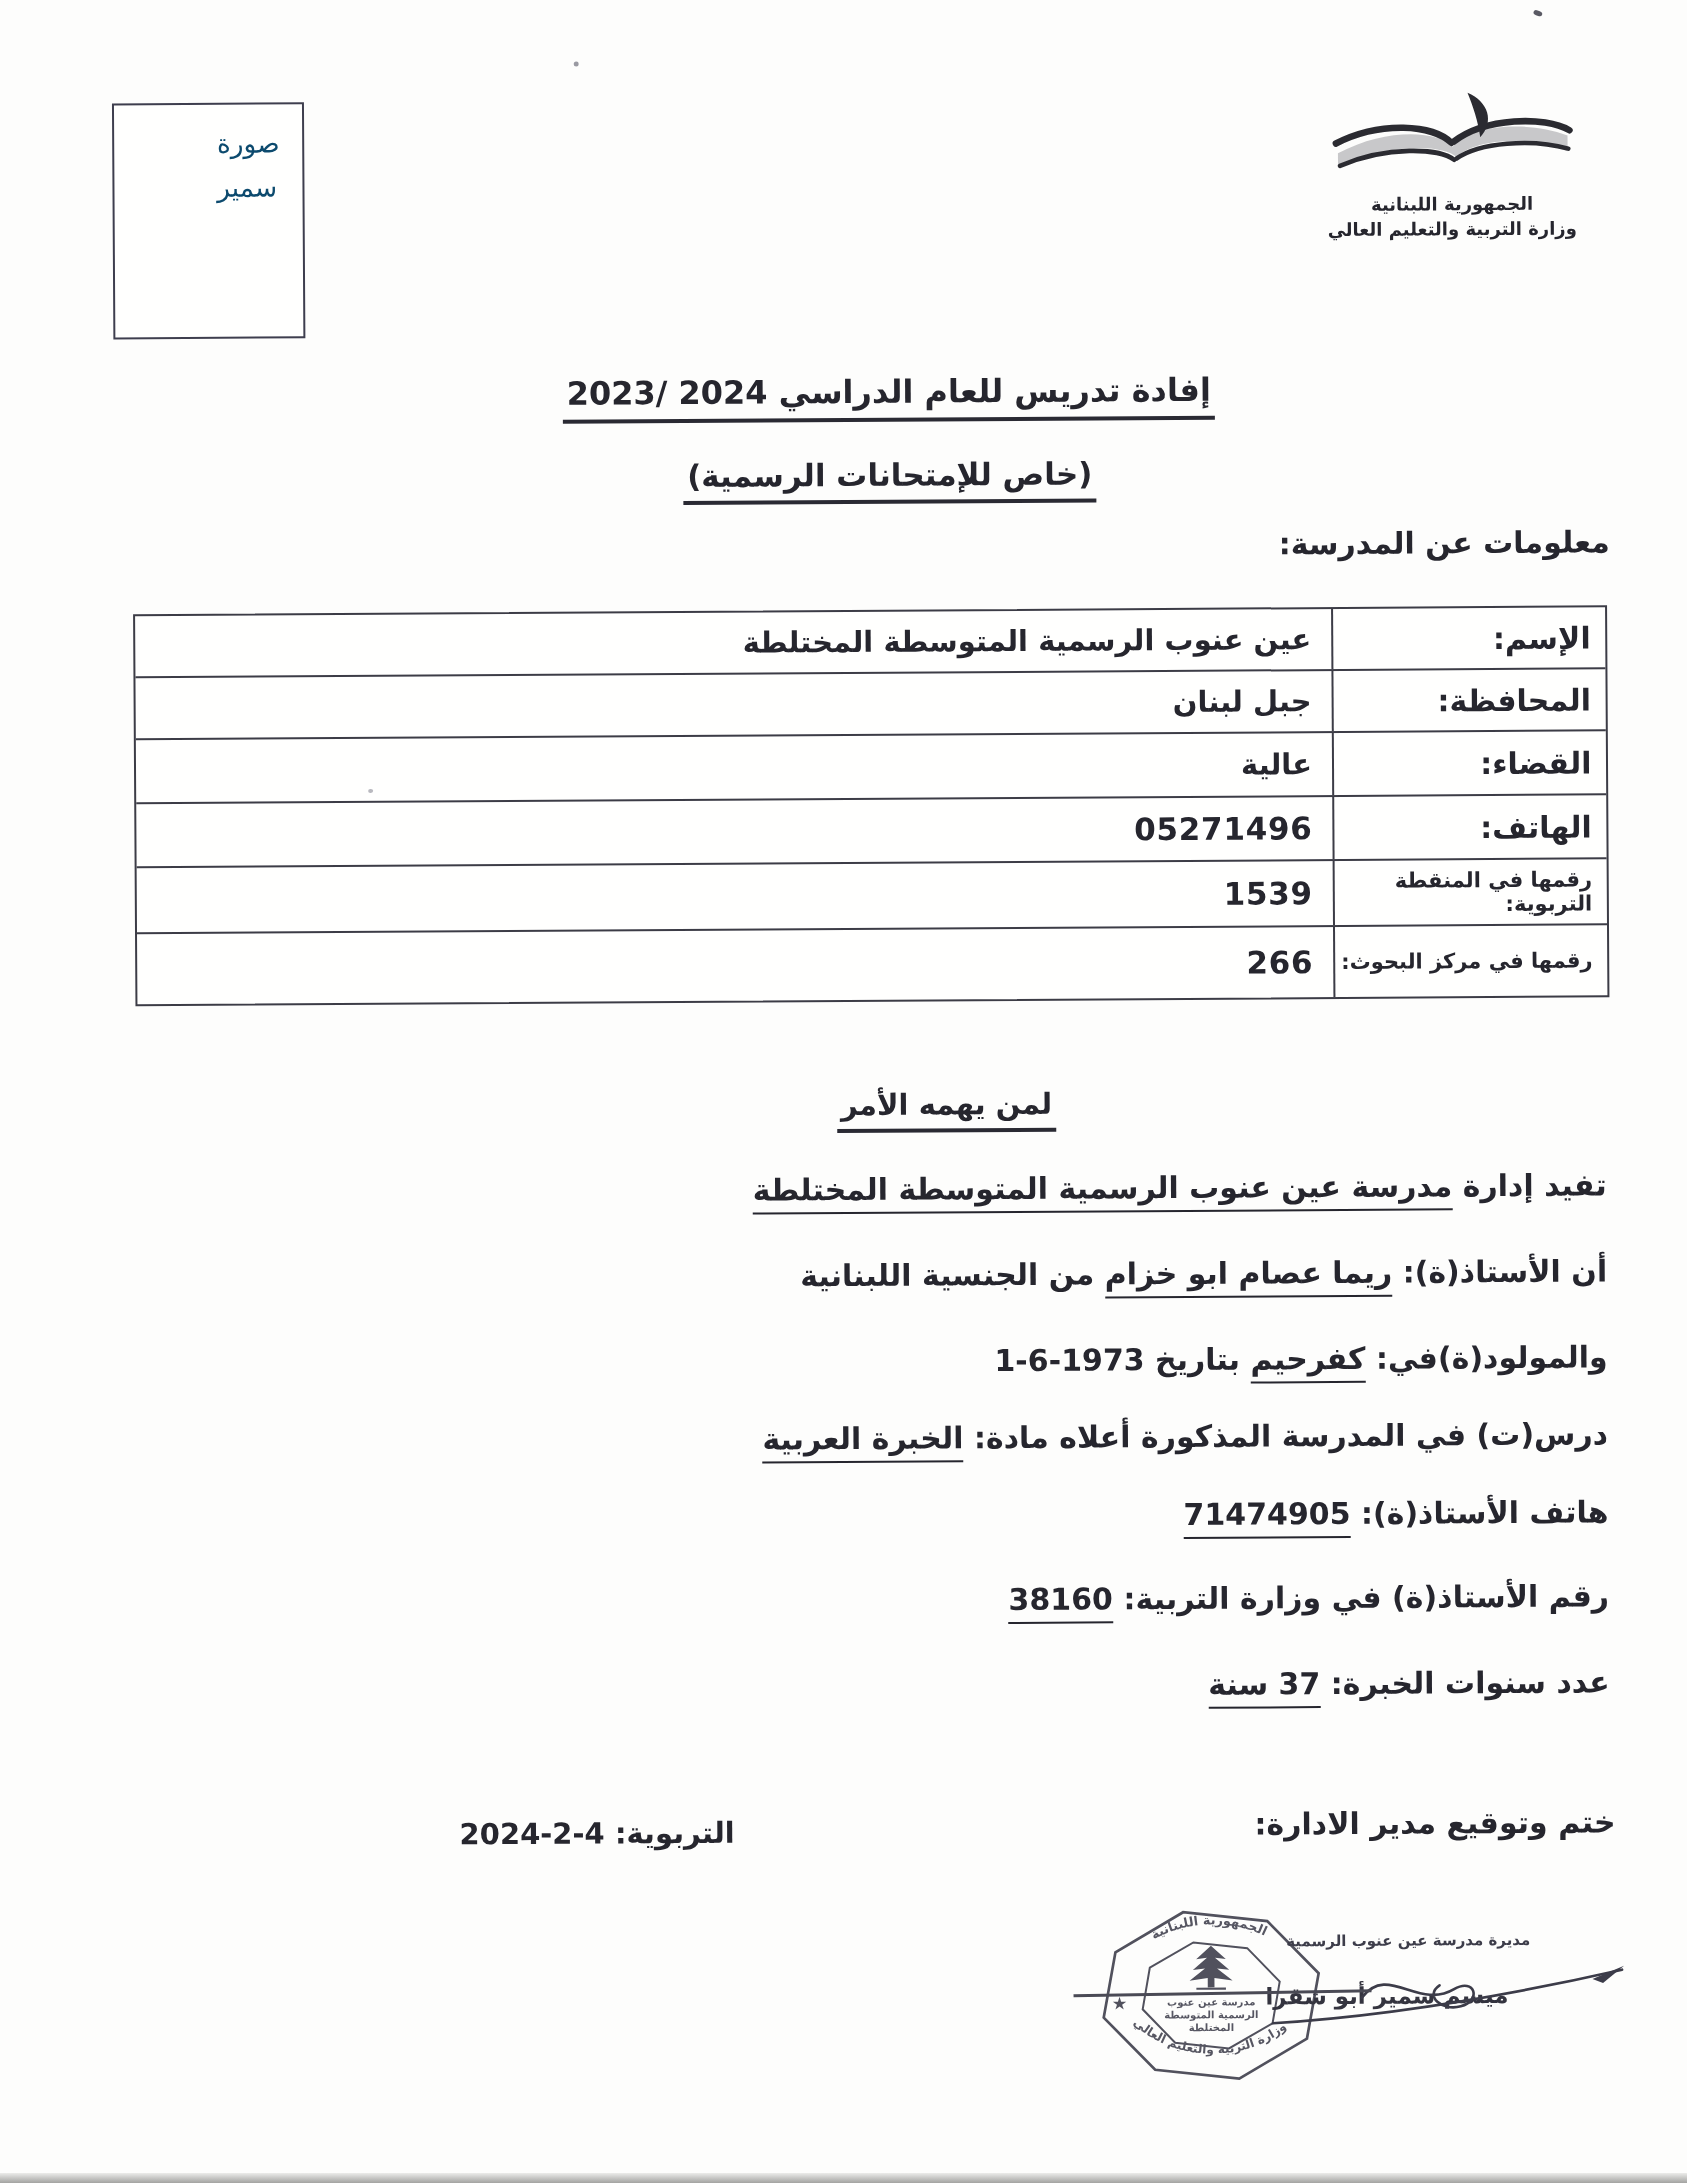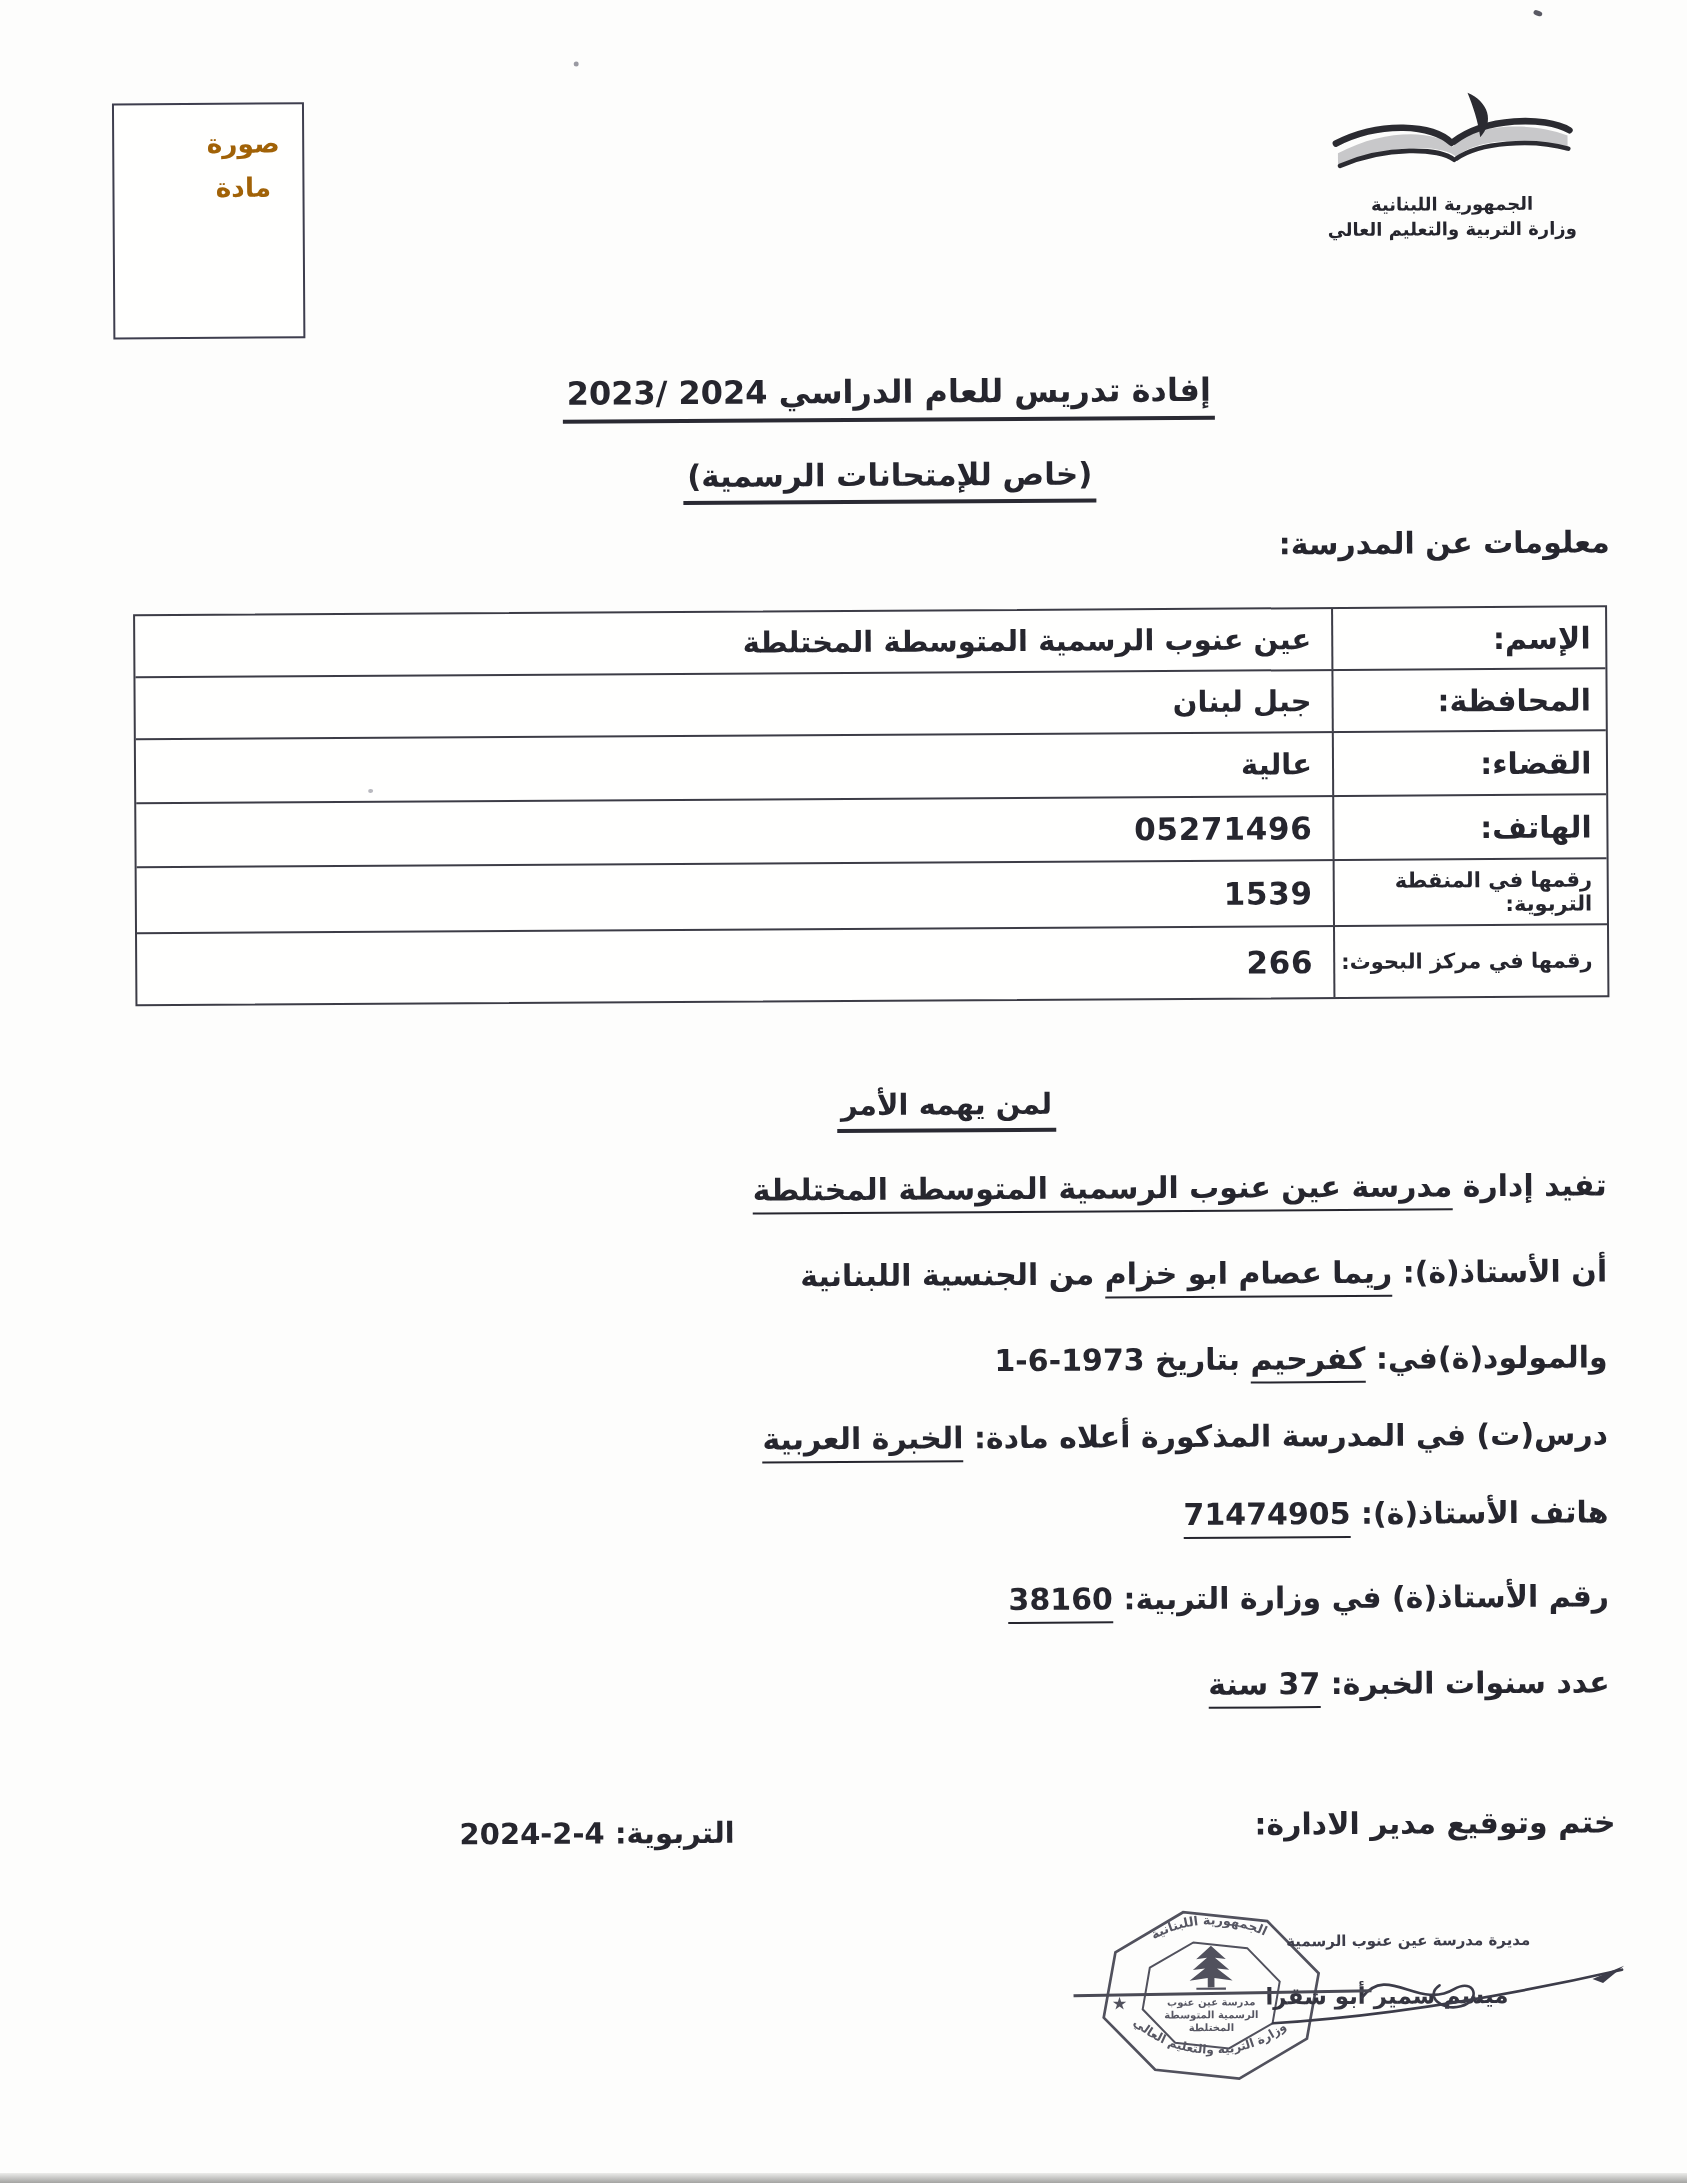--- a/index.html
+++ b/index.html
@@ -4,22 +4,22 @@
 <style>
   *{margin:0;padding:0;box-sizing:border-box}
   html,body{background:#e9e9e9}
   .page{position:relative;width:1687px;height:2183px;background:#fdfdfc;overflow:hidden;
         font-family:"DejaVu Sans",sans-serif;color:#26262e}
   .skew{position:absolute;inset:0;transform:rotate(-0.35deg);transform-origin:50% 50%}
 
   
   .photo-box{position:absolute;left:118px;top:99px;width:192px;height:236px;
              border:2px solid #3e3e4e;background:#fffffe}
-  .photo-text{position:absolute;top:17px;right:22.5px;text-align:center;direction:rtl;
-              font-size:26.5px;font-weight:700;line-height:44px;color:#a16207}
+  .photo-text{position:absolute;top:17px;right:22.5px;text-align:left;direction:rtl;
+              font-size:26.5px;font-weight:400;line-height:44px;color:#0c4a6e}
 
   
   .logo-svg{position:absolute;left:1330px;top:94px;width:257px;height:105px}
   .gov-text{position:absolute;left:1302px;top:196px;width:311px;text-align:center;direction:rtl;
             font-weight:700;font-size:18px;line-height:24.5px;color:#26262e}
 
   
   .title{position:absolute;left:562px;top:373px;width:662px;text-align:center;direction:rtl;
          font-size:32px;font-weight:700;white-space:nowrap}
   .title .u,.subtitle .u,.attention .u{display:inline-block;border-bottom:4px solid #2a2a33;padding:0 4px 6.6px}
@@ -68,21 +68,21 @@
 </style>
 </head>
 <body>
 
 <div class="page">
   <div class="skew">
 
     <div class="photo-box">
       <div class="photo-text">
         <div>صورة</div>
-        <div>مادة</div>
+        <div>سمير</div>
       </div>
     </div>
 
     <svg class="logo-svg" viewBox="0 0 380 160">
       <path d="M15,95 C90,55 170,62 190,86 C215,55 300,45 365,70 L365,94 C300,68 222,76 196,102 C175,82 95,80 15,114 Z" fill="#9c9ca1" opacity="0.55"></path>
       <path d="M12,80 C80,46 160,52 188,80" fill="none" stroke="#2b2b31" stroke-width="10" stroke-linecap="round"></path>
       <path d="M192,78 C240,42 330,40 368,62" fill="none" stroke="#2b2b31" stroke-width="10" stroke-linecap="round"></path>
       <path d="M18,114 C90,84 170,88 192,106" fill="none" stroke="#2b2b31" stroke-width="7" stroke-linecap="round"></path>
       <path d="M196,104 C230,80 310,74 366,90" fill="none" stroke="#2b2b31" stroke-width="7" stroke-linecap="round"></path>
       <path d="M213,4 C245,18 254,48 232,72 C229,48 221,24 213,4 Z" fill="#2b2b31"></path>

